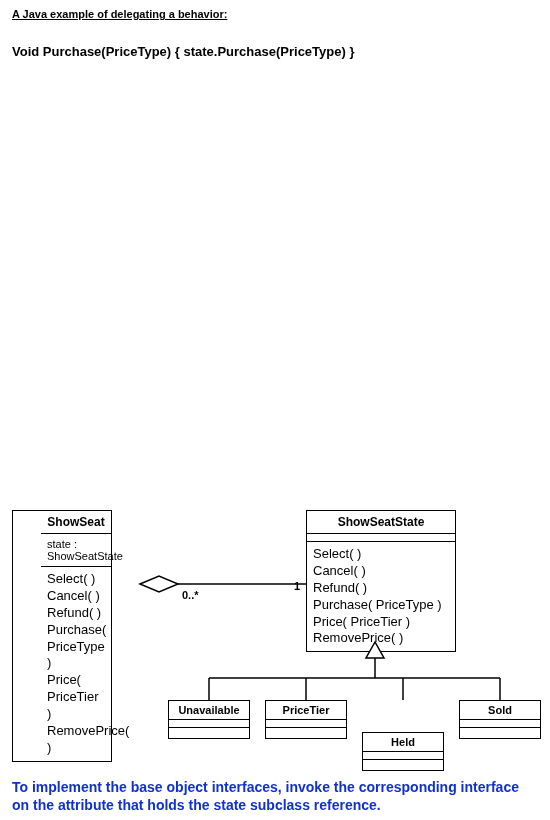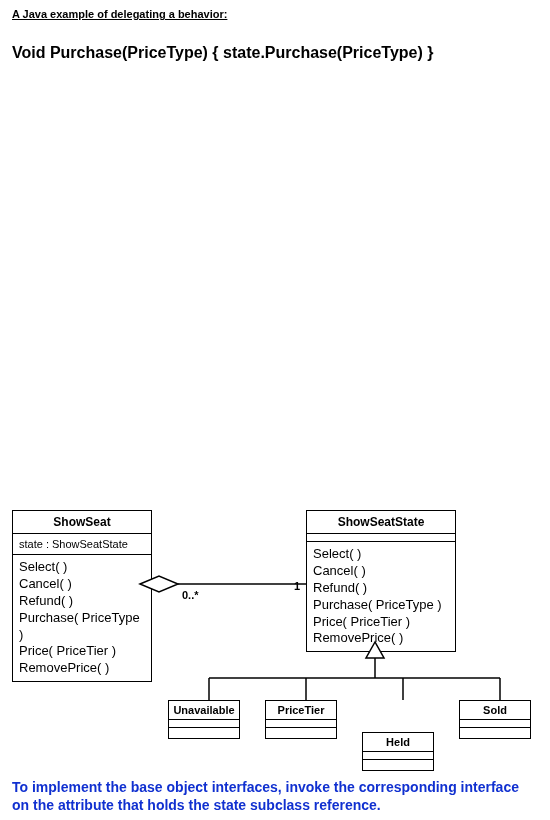--- a/index.html
+++ b/index.html
@@ -16,21 +16,21 @@
       left: 12px;
       font-size: 11px;
       font-weight: bold;
       color: #000;
       text-decoration: underline;
     }
     .code-text {
       position: absolute;
       top: 44px;
       left: 12px;
-      font-size: 16px;
+      font-size: 13px;
       font-weight: bold;
       color: #000;
     }
     .uml-box {
       position: absolute;
       border: 1.5px solid #000;
       background: #fff;
     }
     .uml-title {
       text-align: center;
@@ -52,21 +52,21 @@
     .uml-ops {
       font-size: 13px;
       font-weight: normal;
       padding: 4px 6px;
       line-height: 1.3;
     }
     .uml-ops-empty {
       height: 10px;
     }
     .subclass {
-      width: 72px;
+      width: 82px;
     }
     .subclass .uml-title {
       font-size: 11px;
       padding: 3px 4px;
     }
     .footer-note {
       position: absolute;
       top: 778px;
       left: 12px;
       right: 12px;
@@ -86,21 +86,21 @@
       font-size: 11px;
       font-weight: bold;
     }
   </style>
 </head>
 <body>
 
 <div class="intro-text">A Java example of delegating a behavior:</div>
 <div class="code-text">Void Purchase(PriceType) { state.Purchase(PriceType) }</div>
 
-<div class="uml-box" style="left:12px; top:510px; width:140px;">
+<div class="uml-box" style="left:12px; top:510px; width:100px;padding-left:28px;">
   <div class="uml-title">ShowSeat</div>
   <div class="uml-attrs">state  :  ShowSeatState</div>
   <div class="uml-ops">
     <div>Select( )</div>
     <div>Cancel( )</div>
     <div>Refund( )</div>
     <div>Purchase( PriceType )</div>
     <div>Price( PriceTier )</div>
     <div>RemovePrice( )</div>
   </div>

